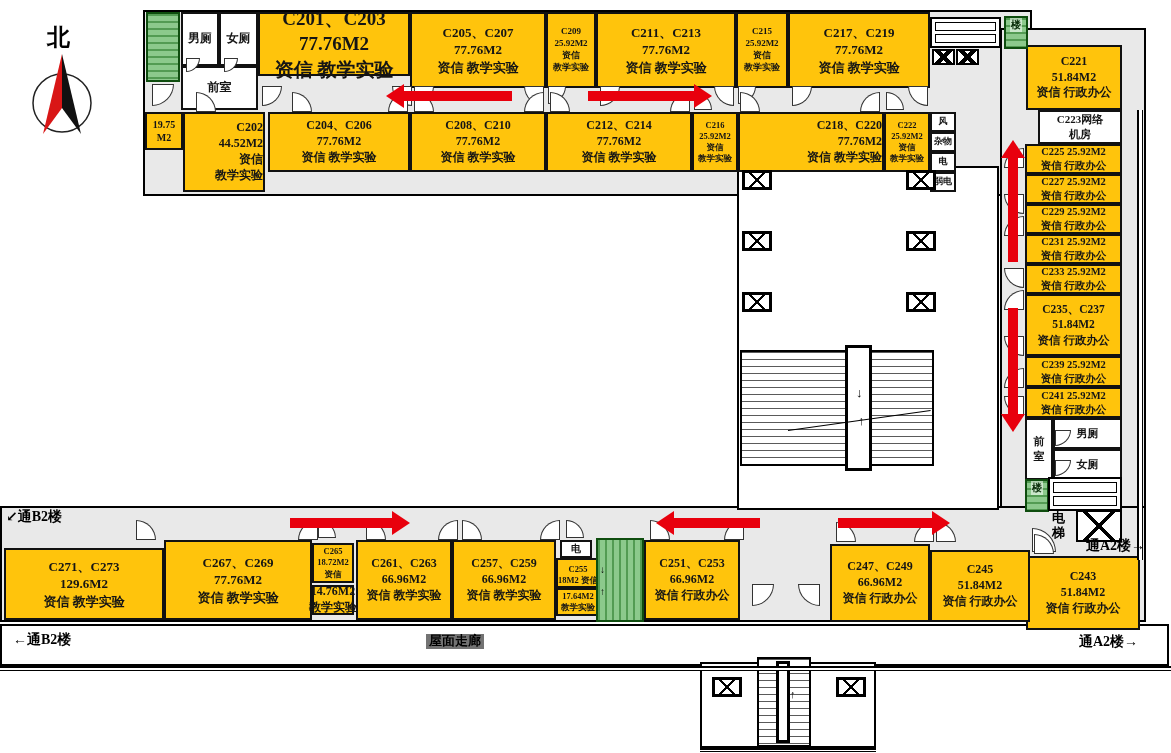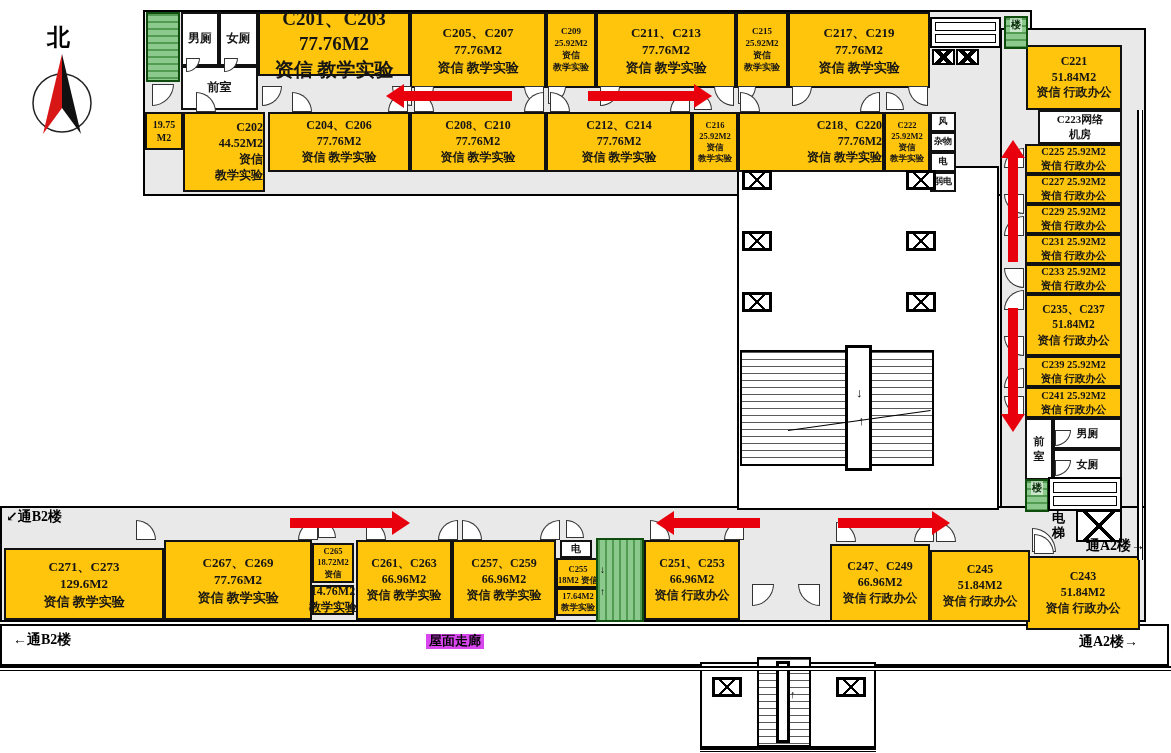--- a/index.html
+++ b/index.html
@@ -367,21 +367,21 @@
     <div class="ab" style="left: 1008px; top: 308px; width: 10px; height: 107px; position: absolute;"></div>
     <div class="ah" style="left: 1001px; top: 414px; width: 0px; height: 0px; position: absolute; border-width: 18px 12px 0px; border-top-color: rgb(232, 0, 13);"></div>
     <div class="ab" style="left: 290px; top: 518px; width: 103px; height: 10px; position: absolute;"></div>
     <div class="ah" style="left: 392px; top: 511px; width: 0px; height: 0px; position: absolute; border-width: 12px 0px 12px 18px; border-left-color: rgb(232, 0, 13);"></div>
     <div class="ab" style="left: 673px; top: 518px; width: 87px; height: 10px; position: absolute;"></div>
     <div class="ah" style="left: 656px; top: 511px; width: 0px; height: 0px; position: absolute; border-width: 12px 18px 12px 0px; border-right-color: rgb(232, 0, 13);"></div>
     <div class="ab" style="left: 838px; top: 518px; width: 95px; height: 10px; position: absolute;"></div>
     <div class="ah" style="left: 932px; top: 511px; width: 0px; height: 0px; position: absolute; border-width: 12px 0px 12px 18px; border-left-color: rgb(232, 0, 13);"></div>
     <div class="flabel" style="left: 6px; top: 509px; position: absolute; font-size: 14px;">↙通B2楼</div>
     <div class="flabel" style="left: 10px; top: 632px; position: absolute; font-size: 14px; background: rgb(255, 255, 255); padding: 0px 3px;">←通B2楼</div>
-    <div class="flabel" style="left: 426px; top: 634px; position: absolute; font-size: 13px; background: #d946ef; padding: 0px 3px;">屋面走廊</div>
+    <div class="flabel" style="left: 426px; top: 634px; position: absolute; font-size: 13px; background: #737373; padding: 0px 3px;">屋面走廊</div>
     <div class="flabel" style="left: 1076px; top: 634px; position: absolute; font-size: 14px; background: rgb(255, 255, 255); padding: 0px 3px;">通A2楼→</div>
     <div class="flabel" style="left: 1086px; top: 538px; position: absolute; font-size: 14px;">通A2楼→</div>
     <div class="flabel" style="left: 1052px; top: 511px; position: absolute; font-size: 13px;">电
 梯</div>
     <div class="flabel" style="left: 856px; top: 386px; position: absolute; font-size: 13px;">↓</div>
     <div class="flabel" style="left: 858px; top: 414px; position: absolute; font-size: 13px;">↑</div>
     <div class="flabel" style="left: 600px; top: 564px; position: absolute; font-size: 10px;">↓</div>
     <div class="flabel" style="left: 600px; top: 586px; position: absolute; font-size: 10px;">↑</div>
     <div class="flabel" style="left: 790px; top: 688px; position: absolute; font-size: 11px;">↑</div>
   </div>

